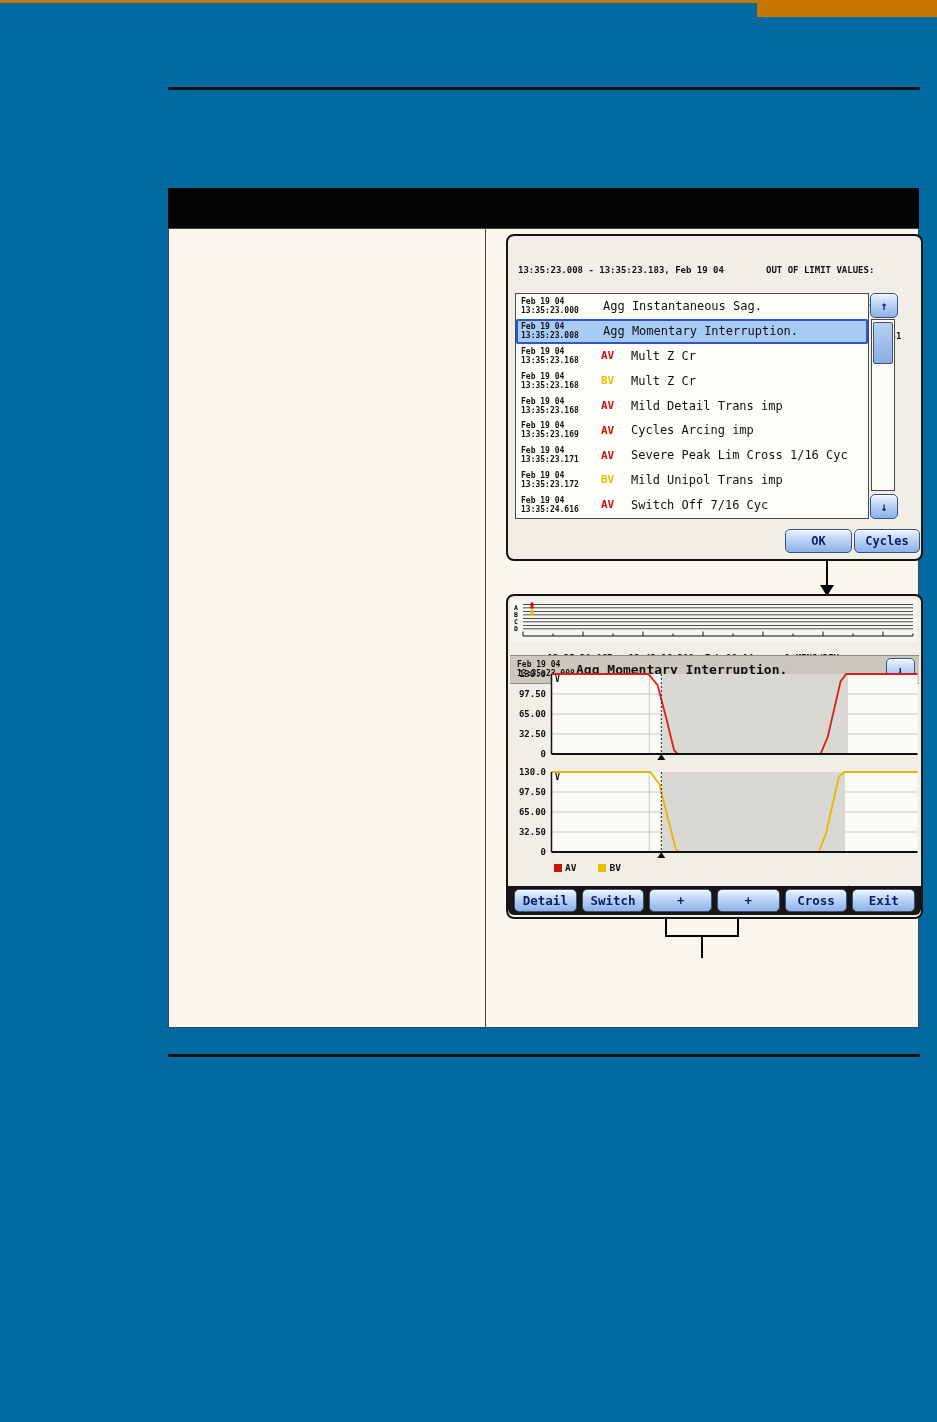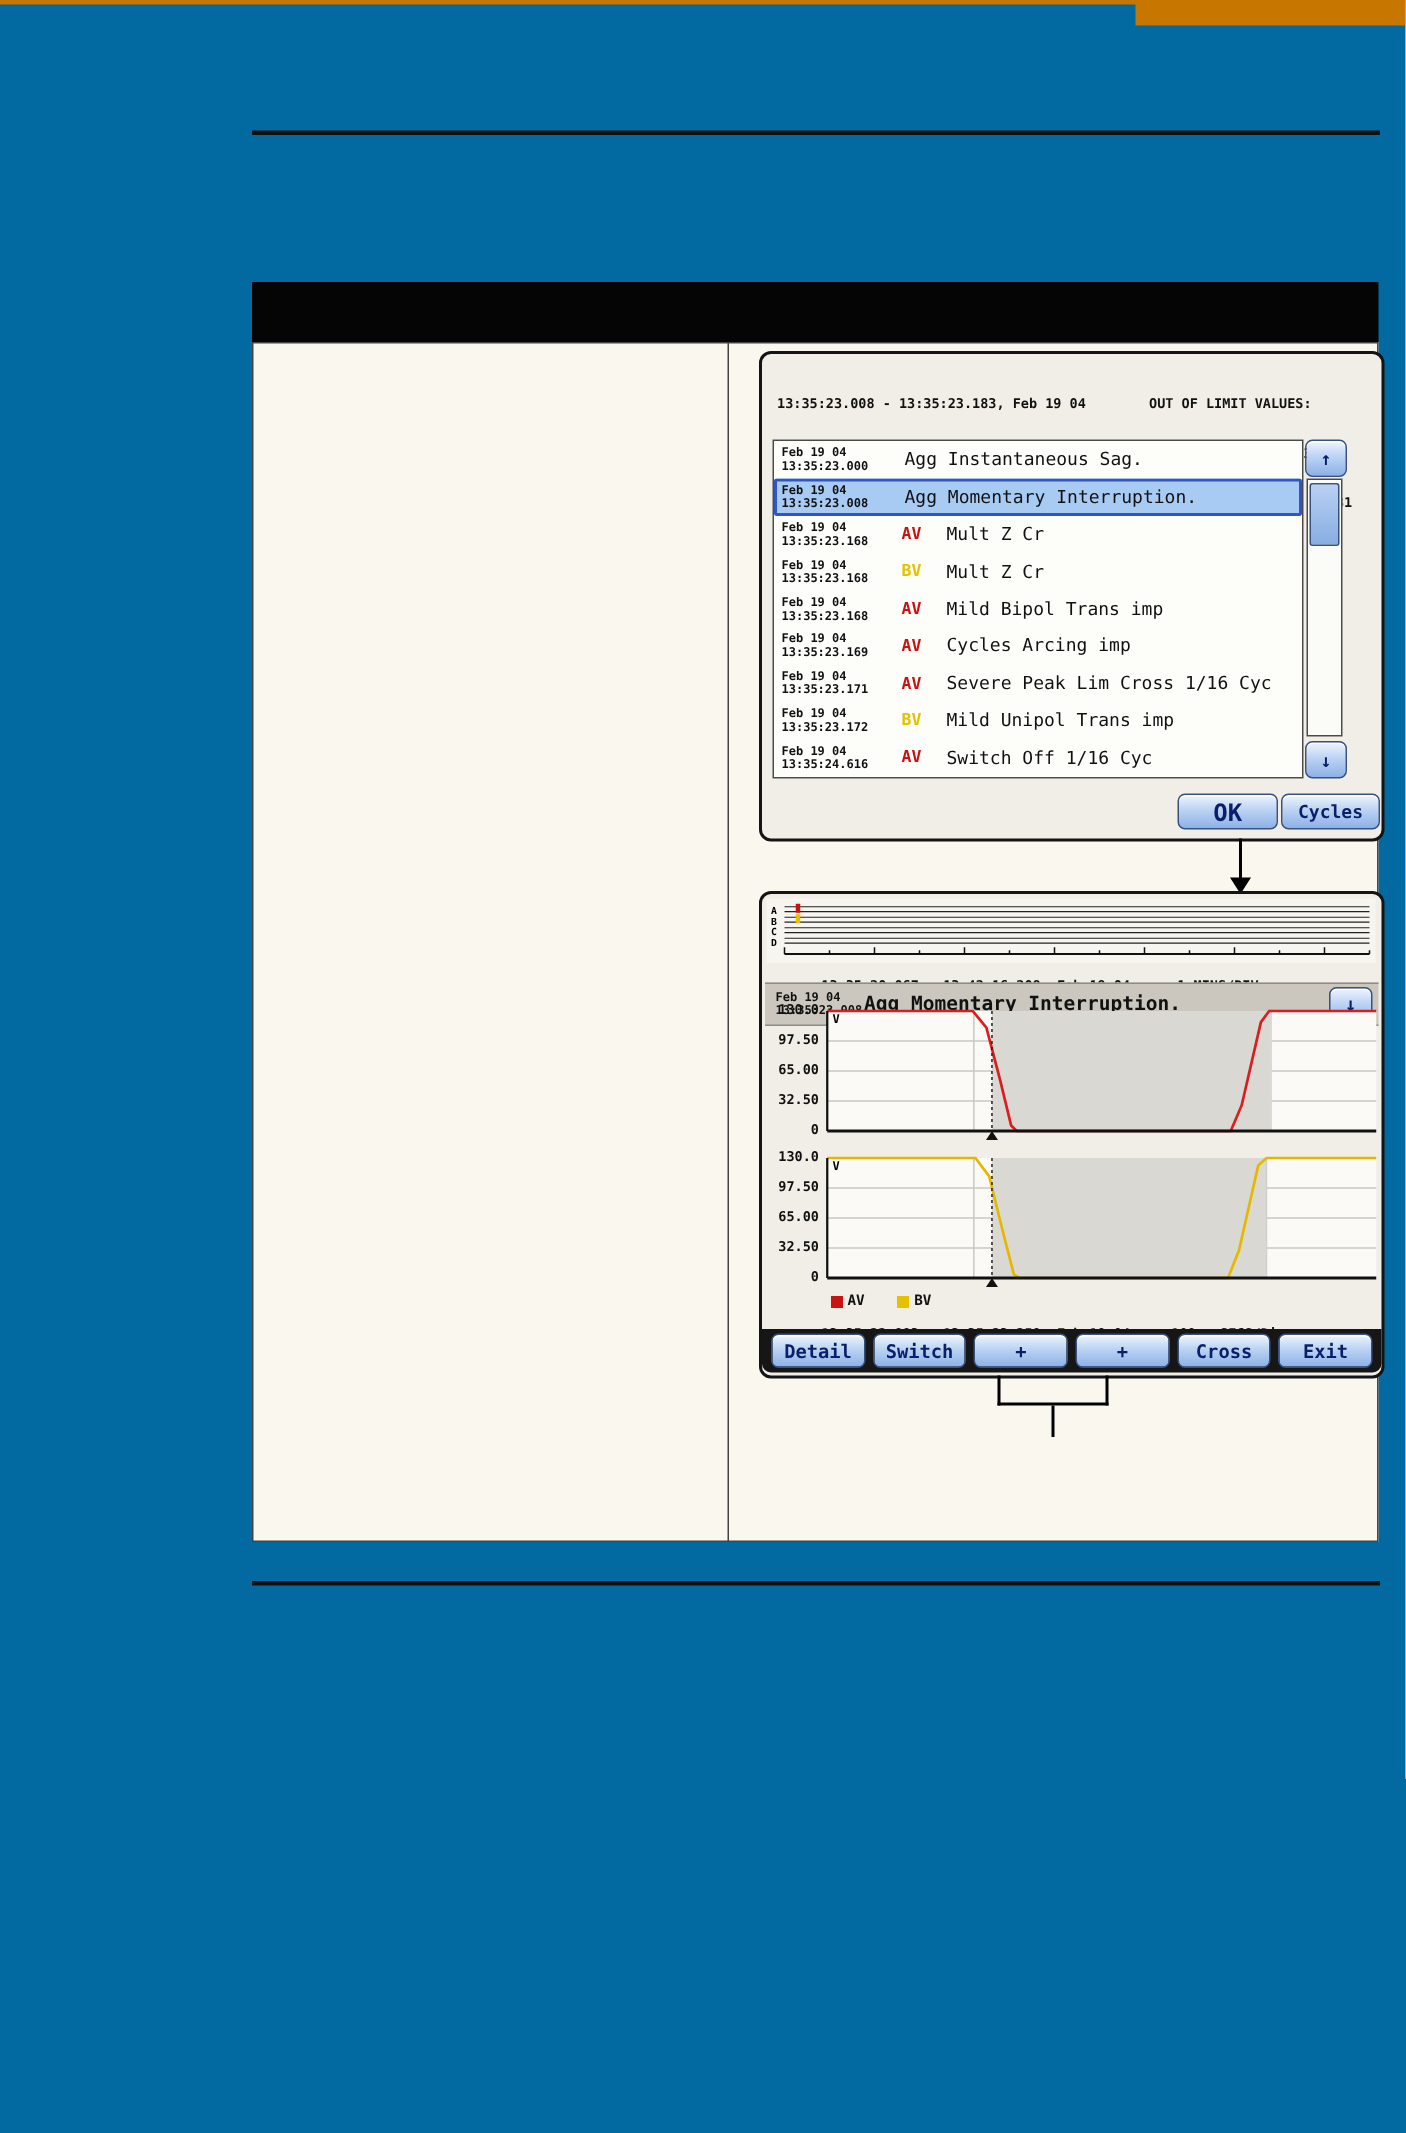--- a/index.html
+++ b/index.html
@@ -34,21 +34,21 @@
   .ev-row.sel{background:#A8CBF4;box-shadow:inset 0 0 0 2px #2F55C9;border-radius:2px;}
   .ev-date{width:78px;flex:none;padding-left:5px;font-size:8px;line-height:9px;font-weight:bold;}
   .ev-ch{flex:none;font-size:11px;font-weight:bold;margin-left:2px;}
   .ev-ch.has{width:30px;}
   .ev-ch.empty{width:2px;}
   .ev-name{font-size:12px;font-weight:normal;white-space:nowrap;}
   .s1-scroll{position:absolute;left:362px;top:57px;width:26px;height:224px;}
   .sb-btn{position:absolute;left:0;width:26px;height:23px;font-size:12px;}
   .sb-track{position:absolute;left:1px;top:26px;width:22px;height:170px;background:#FBFBF7;border:1px solid #4a4a4a;}
   .sb-thumb{position:absolute;left:1px;top:2px;width:18px;height:40px;background:linear-gradient(#b9d1f2,#88ade2);border:1px solid #38517f;border-radius:2px;}
-  .ok-btn{position:absolute;left:277px;top:293px;width:65px;height:22px;font-size:16px;}
+  .ok-btn{position:absolute;left:277px;top:293px;width:65px;height:22px;font-size:12px;}
   .cancel-btn{position:absolute;left:346px;top:293px;width:64px;height:22px;font-size:12px;}
   
   .arrow-line{position:absolute;left:826px;top:559px;width:2px;height:28px;background:#000;}
   .arrow-head{position:absolute;left:820px;top:585px;width:0;height:0;border-left:7px solid transparent;border-right:7px solid transparent;border-top:11px solid #000;}
   .co{position:absolute;background:#000;}
   .co-v1{left:665px;top:917px;width:2px;height:20px;}
   .co-v2{left:737px;top:917px;width:2px;height:20px;}
   .co-h{left:665px;top:935px;width:74px;height:2px;}
   .co-stem{left:701px;top:937px;width:2px;height:21px;}
   
@@ -136,21 +136,21 @@
           </div>
           <span class="ev-ch has" style="color: rgb(229, 193, 0);">BV</span>
           <span class="ev-name">Mult Z Cr</span>
         </div>
         <div class="ev-row">
           <div class="ev-date">
             <div>Feb 19 04</div>
             <div>13:35:23.168</div>
           </div>
           <span class="ev-ch has" style="color: rgb(204, 17, 17);">AV</span>
-          <span class="ev-name">Mild Bipol Trans imp</span>
+          <span class="ev-name">Mild Detail Trans imp</span>
         </div>
         <div class="ev-row">
           <div class="ev-date">
             <div>Feb 19 04</div>
             <div>13:35:23.169</div>
           </div>
           <span class="ev-ch has" style="color: rgb(204, 17, 17);">AV</span>
           <span class="ev-name">Cycles Arcing imp</span>
         </div>
         <div class="ev-row">
@@ -168,21 +168,21 @@
           </div>
           <span class="ev-ch has" style="color: rgb(229, 193, 0);">BV</span>
           <span class="ev-name">Mild Unipol Trans imp</span>
         </div>
         <div class="ev-row">
           <div class="ev-date">
             <div>Feb 19 04</div>
             <div>13:35:24.616</div>
           </div>
           <span class="ev-ch has" style="color: rgb(204, 17, 17);">AV</span>
-          <span class="ev-name">Switch Off 1/16 Cyc</span>
+          <span class="ev-name">Switch Off 7/16 Cyc</span>
         </div>
       </div>
 
     <div class="s1-scroll">
       <div class="sb-btn tbtn" style="top:0;">
           <span>↑</span>
         </div>
       <div class="sb-track">
         <div class="sb-thumb"></div>
       </div>

